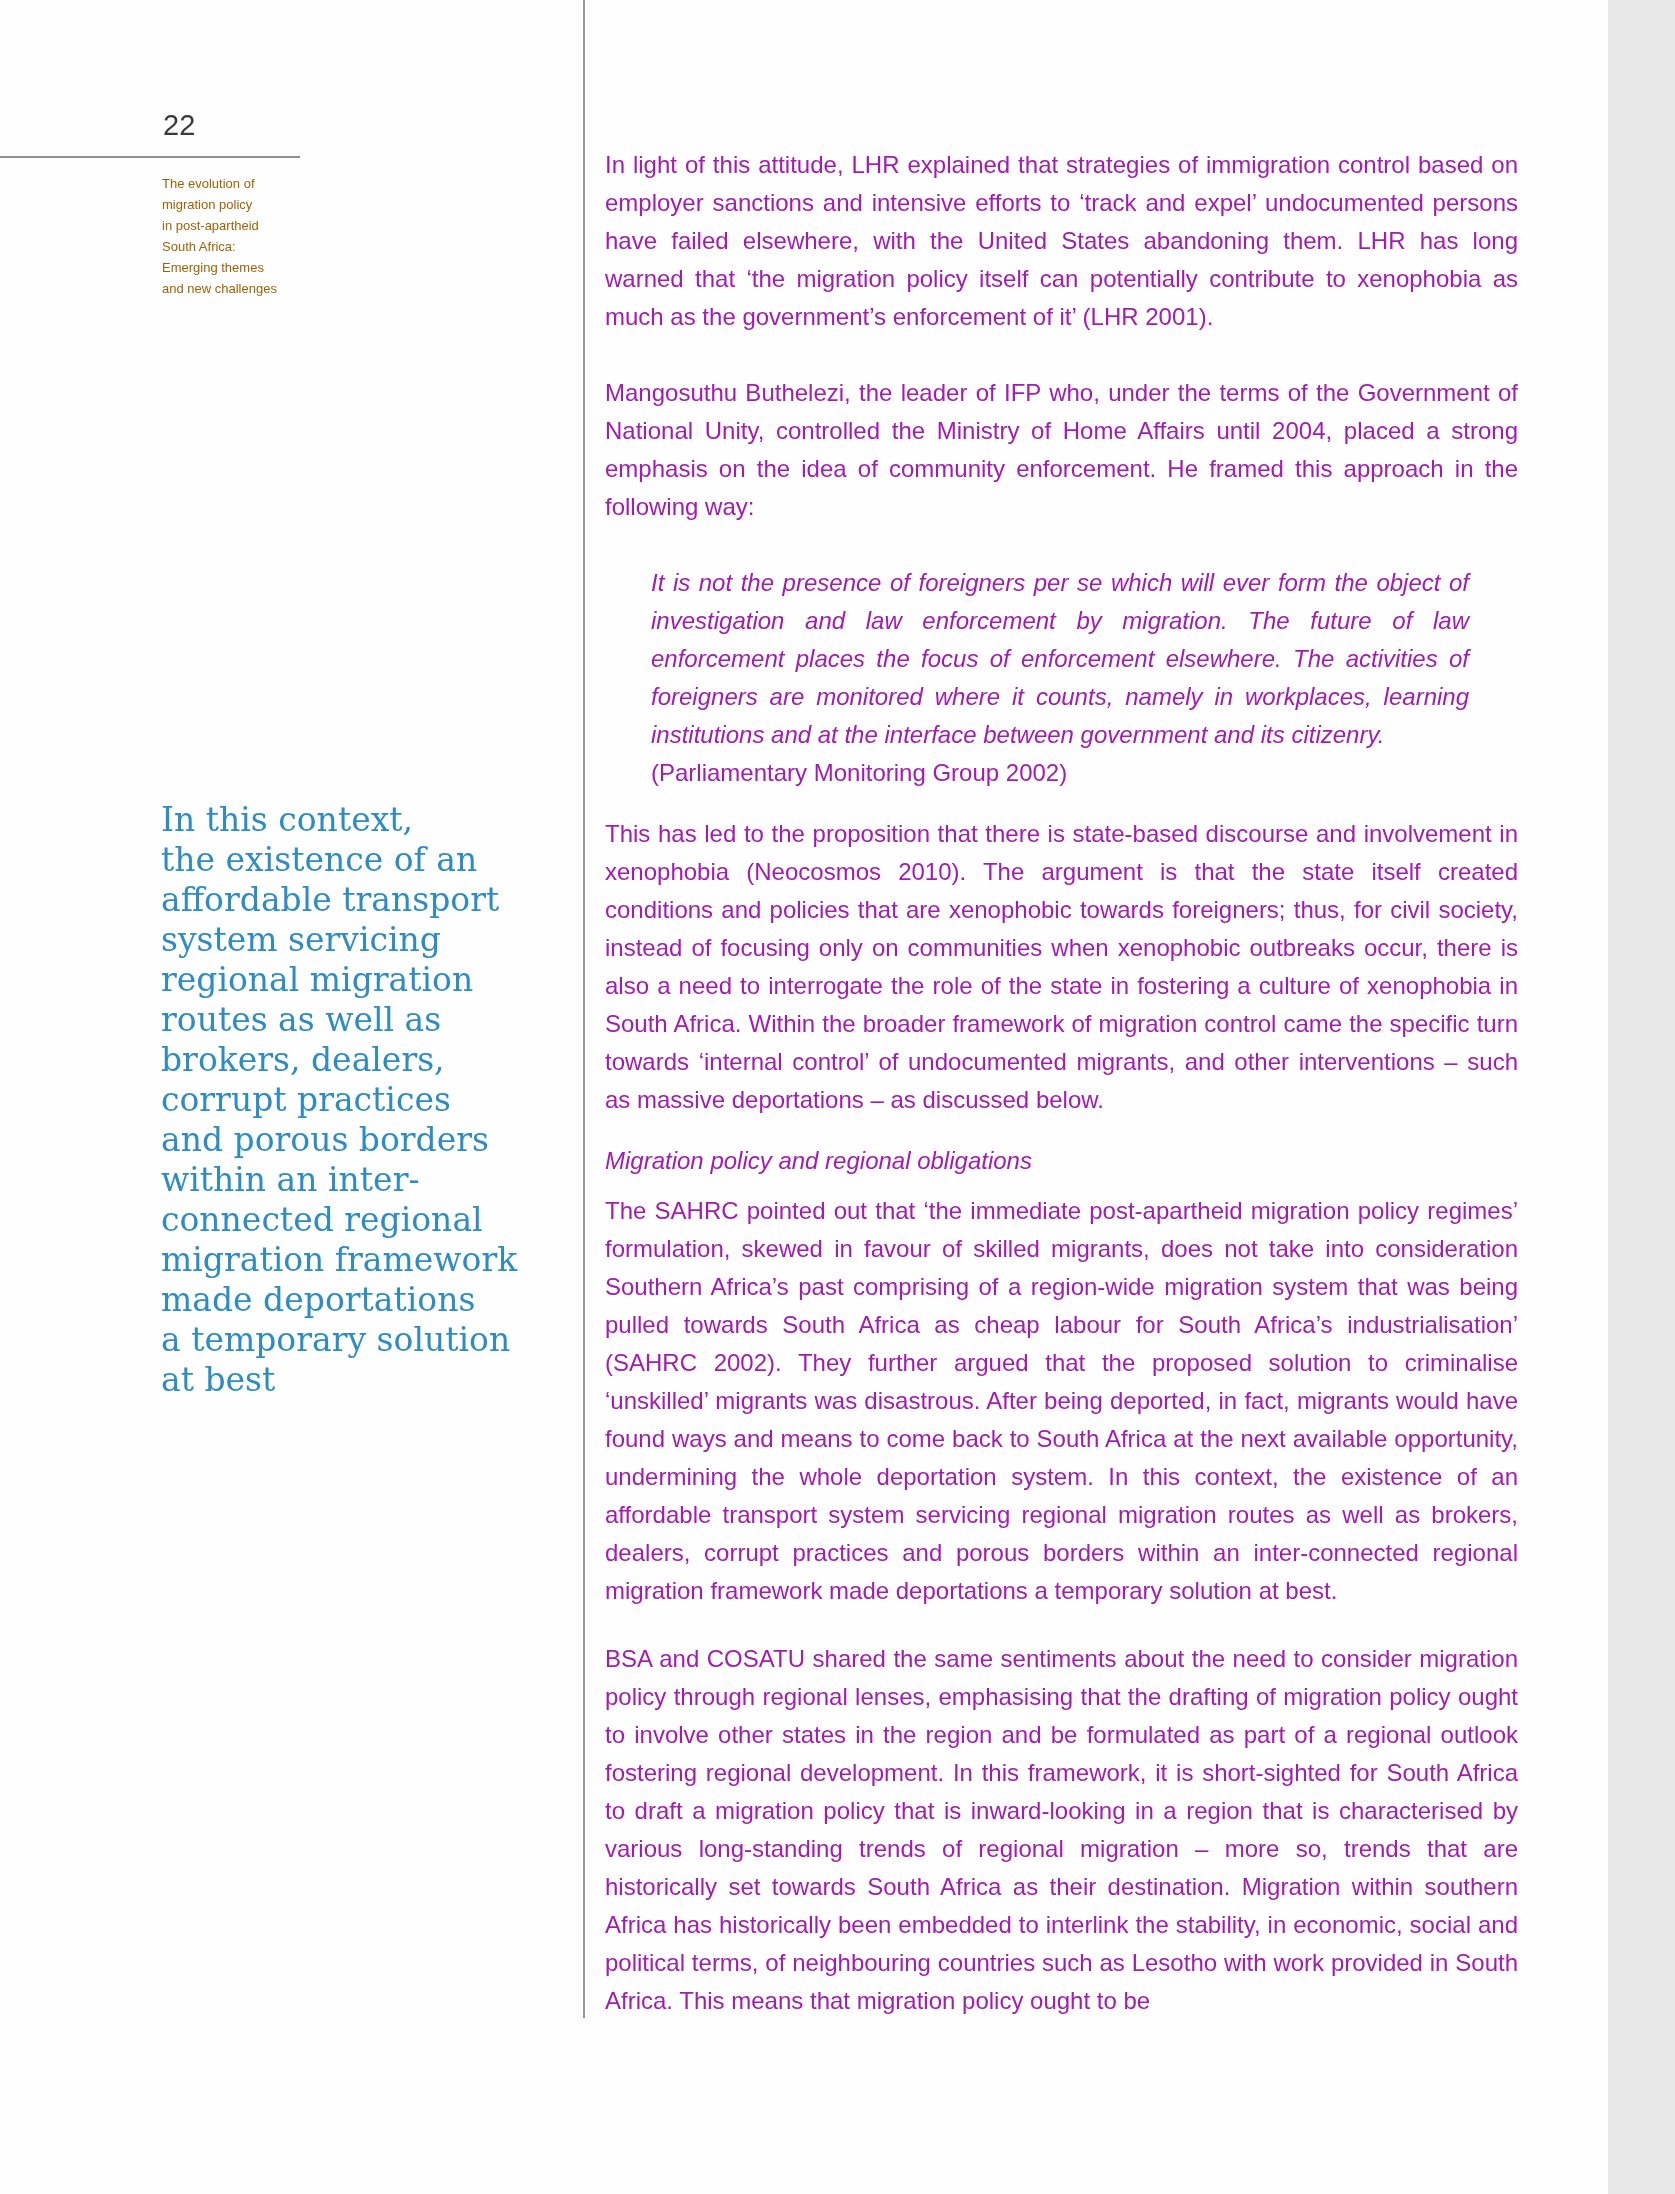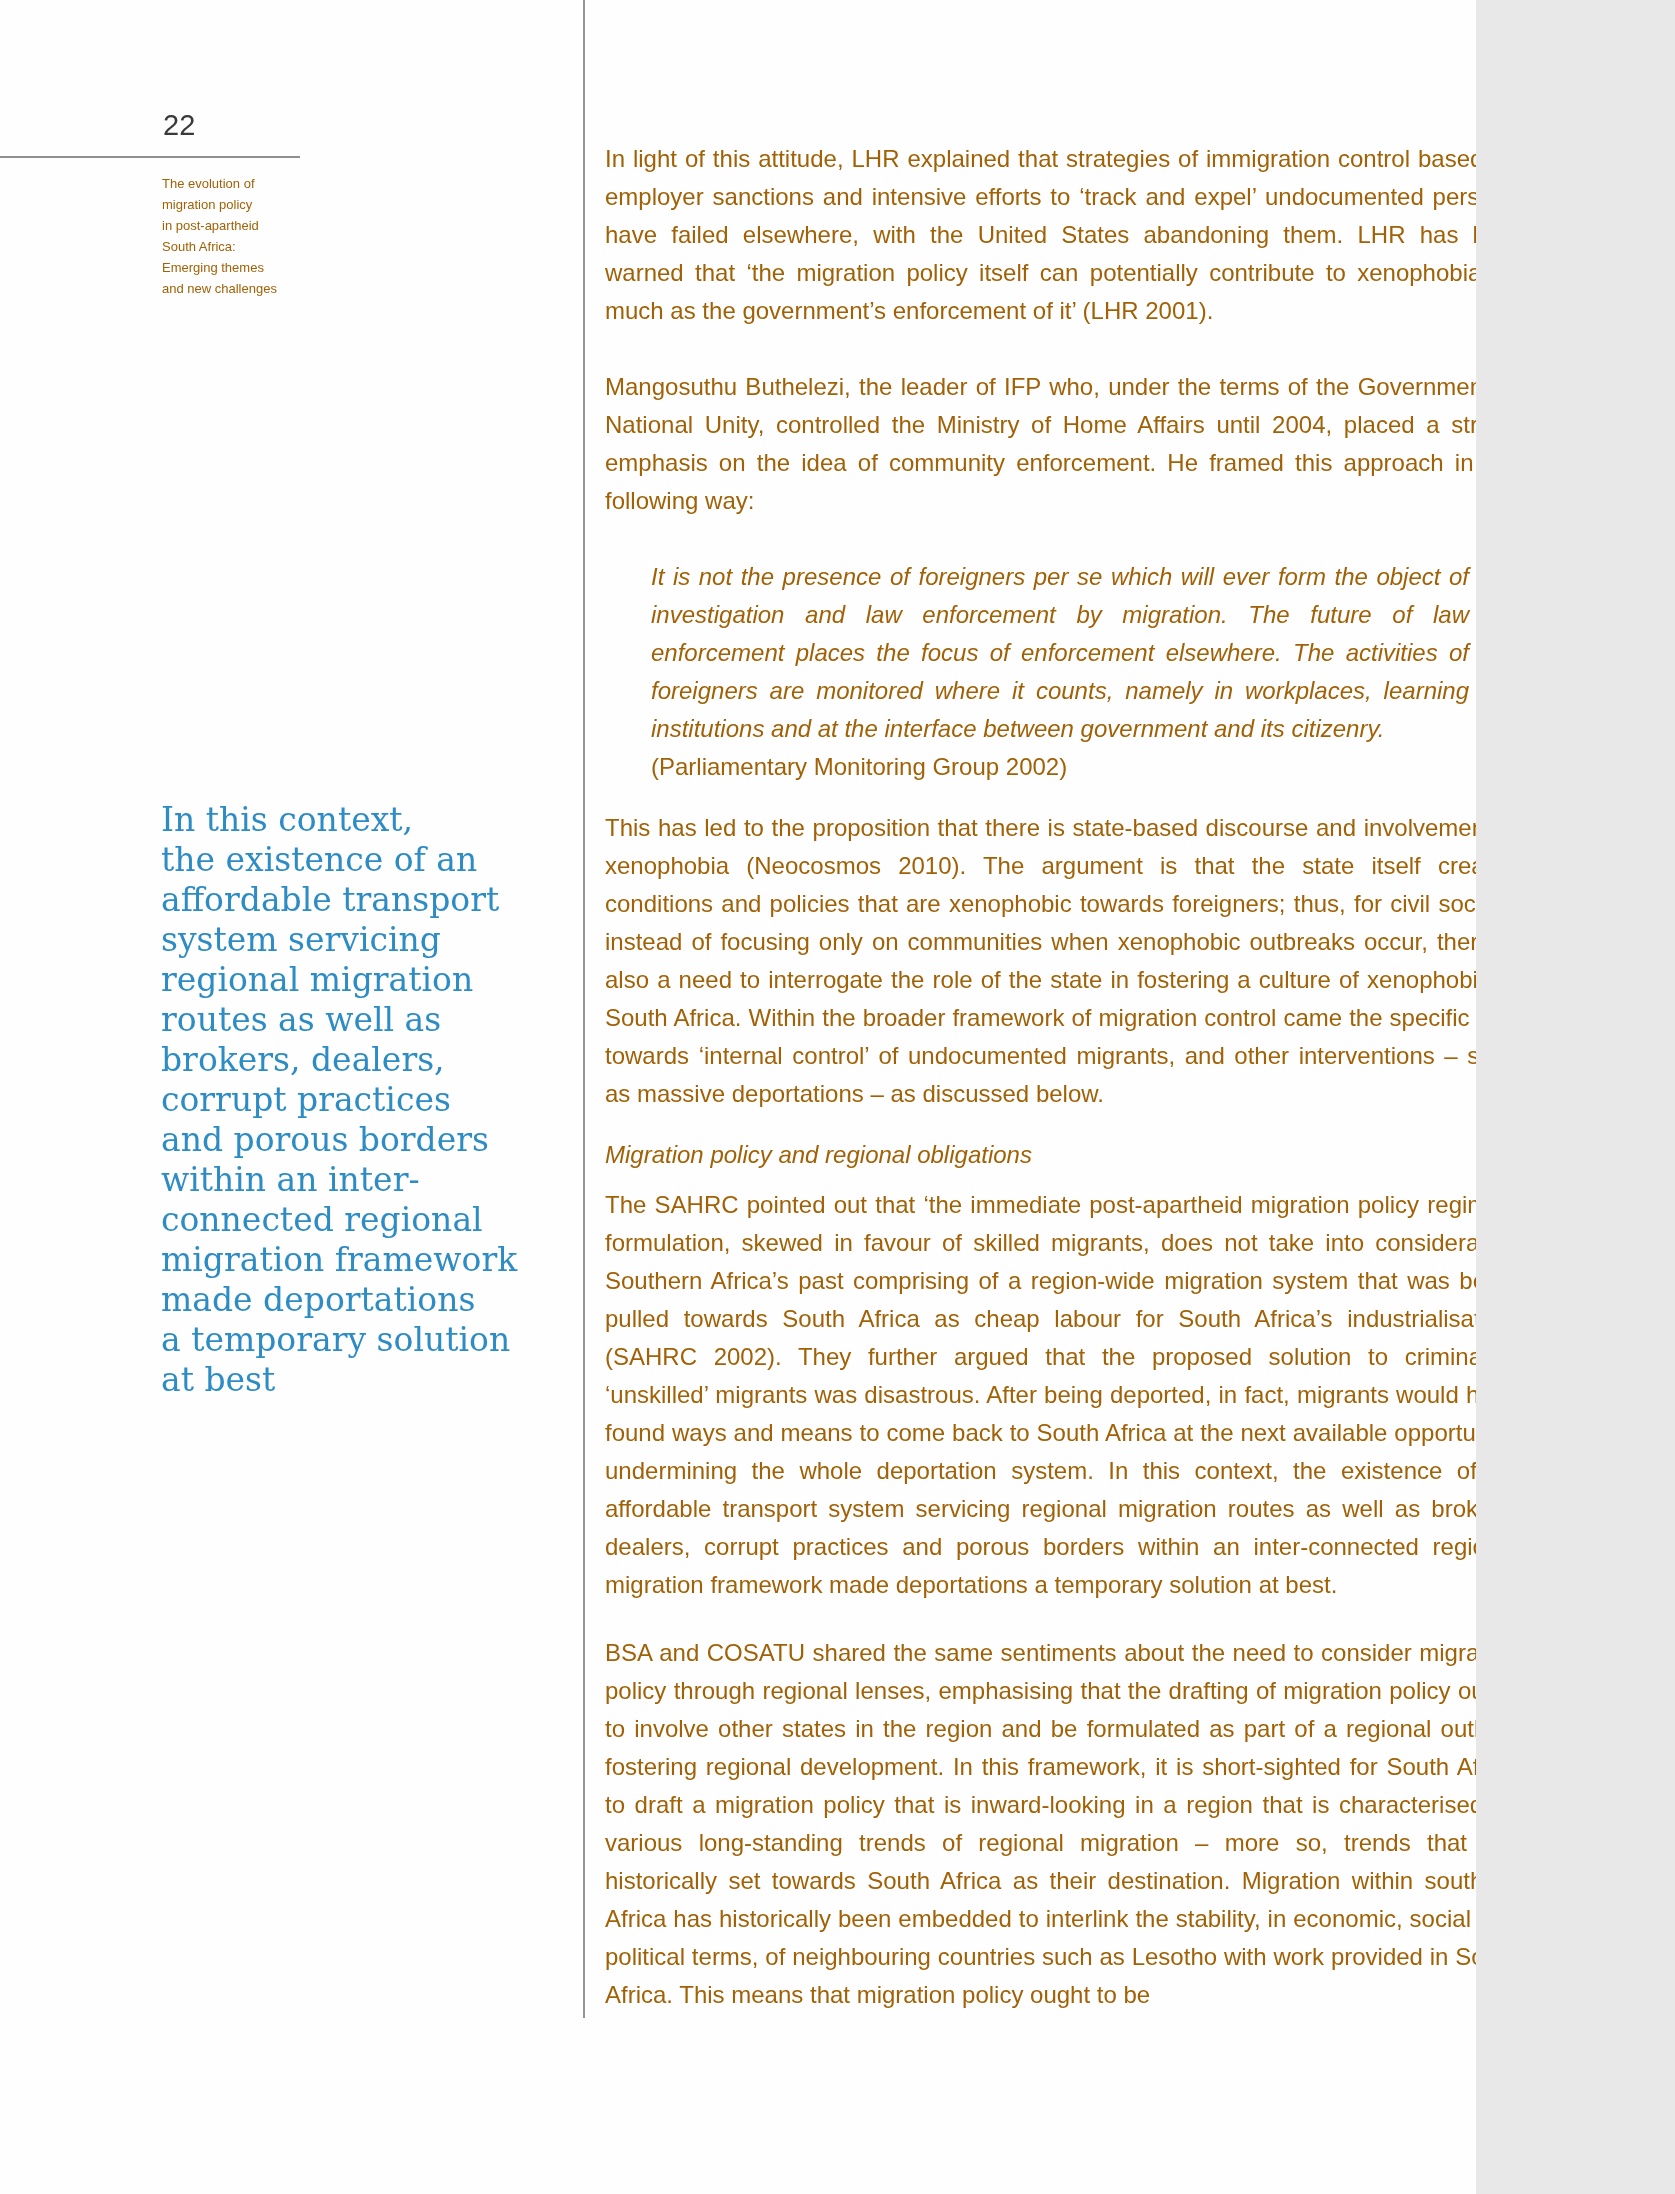--- a/index.html
+++ b/index.html
@@ -1,23 +1,22 @@
 <!DOCTYPE html>
 <html style="font-size:13px"><head>
 <meta charset="utf-8">
 <style>
   html, body { margin: 0; padding: 0; background: #e8e8e8; }
   .page {
     position: relative;
-    width: 1430px;
+    width: 1608px;
     height: 2194px;
     background: #fefefe;
     font-family: "Liberation Sans", sans-serif;
     overflow: hidden;
-    padding-left: 46px;
   }
   .vrule {
     position: absolute;
     left: 583px; top: 0;
     width: 1.6px; height: 2018px;
     background: #969696;
   }
   .hrule {
     position: absolute;
     left: 0; top: 156px;
@@ -44,25 +43,25 @@
     left: 161px; top: 800px;
     width: 442px;
     font-family: "DejaVu Serif", serif;
     font-size: 33px;
     line-height: 40px;
     color: #2e8cc4;
     white-space: pre-line;
   }
   .main {
     position: absolute;
-    left: 605px; top: 140px;
+    left: 605px; top: 146px;
     width: 913px;
     font-size: 24px;
     line-height: 38px;
-    color: #a16207;
+    color: #a21caf;
     text-align: justify;
   }
   .main p { margin: 0 0 38px 0; }
   .blockquote {
     margin: 0 14px 23px 46px;
     width: 818px;
   }
   .blockquote .bq-text {
     font-style: italic;
     text-align: justify;

